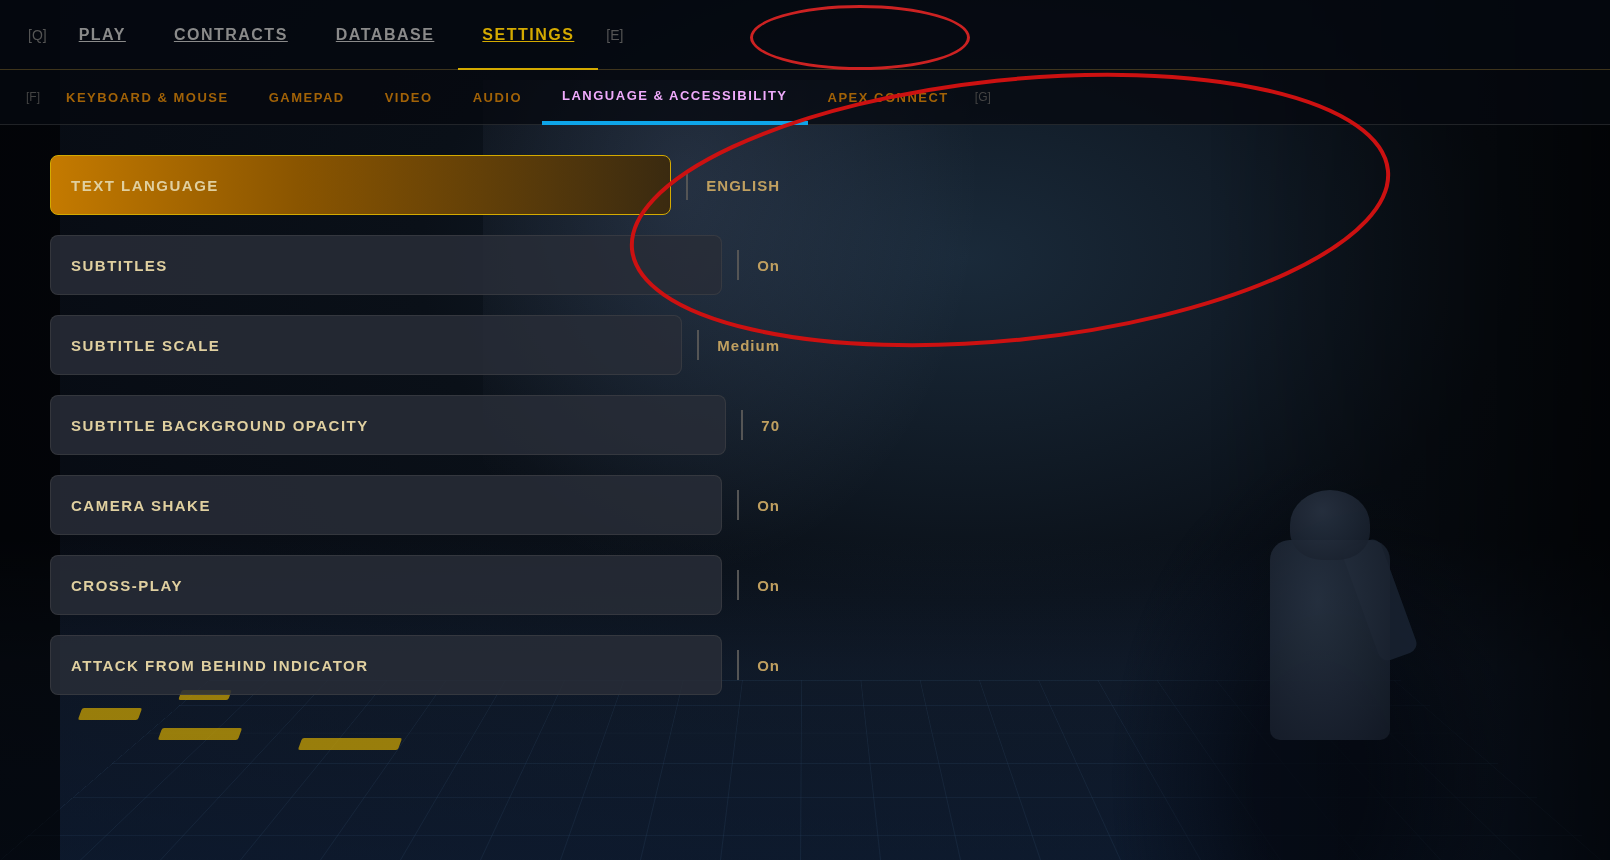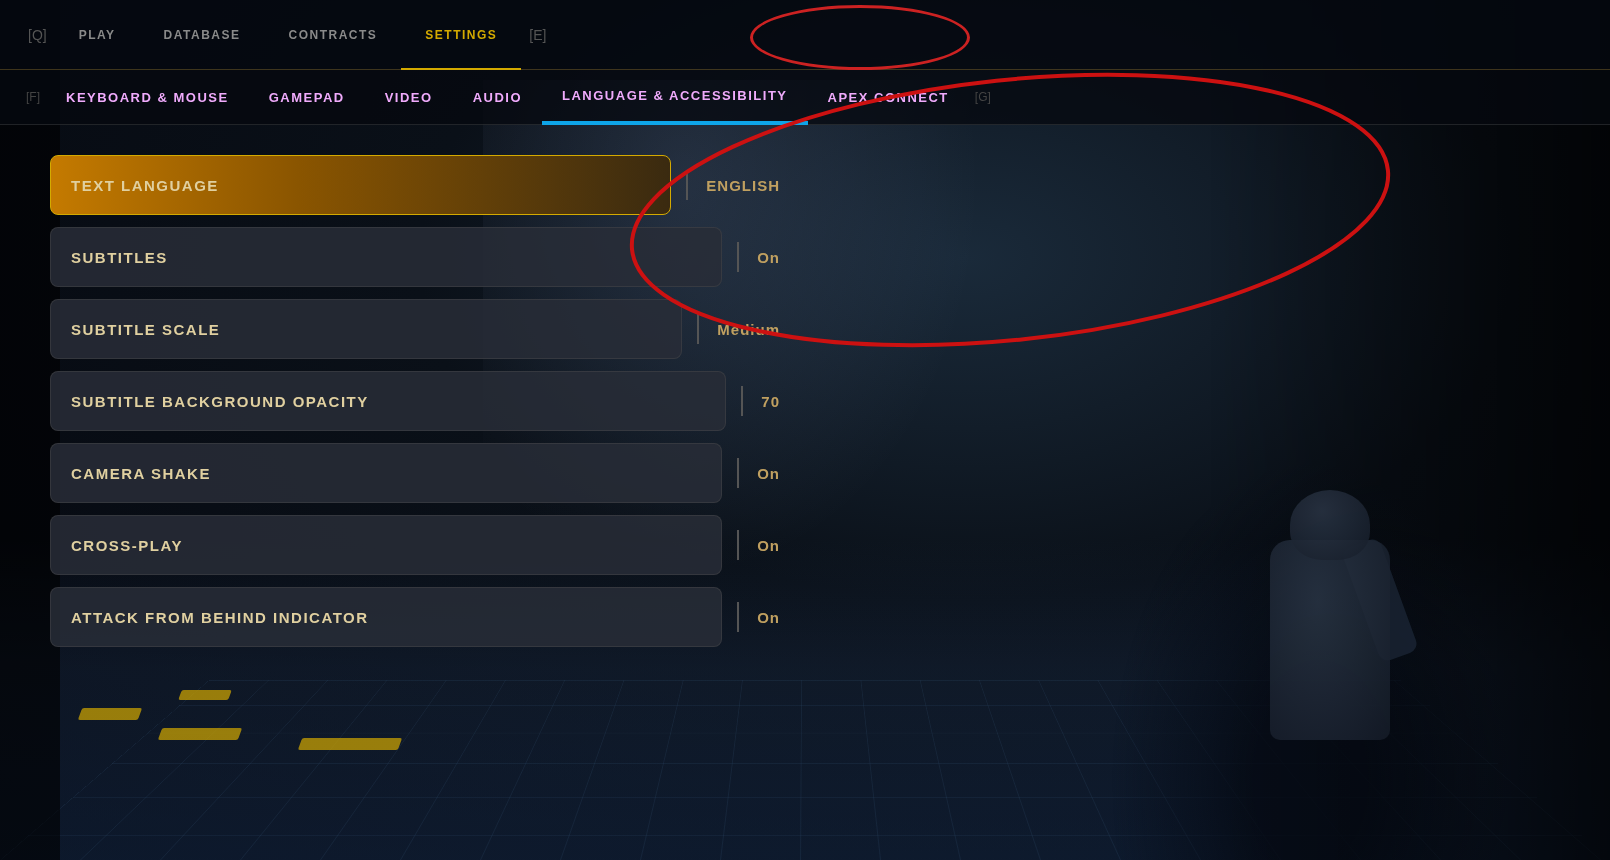--- a/index.html
+++ b/index.html
@@ -172,27 +172,28 @@
       background: rgba(5,8,15,0.85);
       padding: 0 20px;
     }
 
     .nav-item {
       padding: 0 24px;
       height: 70px;
       display: flex;
       align-items: center;
       cursor: pointer;
-      font-size: 12px;
+      font-size: 16px;
       font-weight: bold;
       letter-spacing: 1.5px;
       color: #8a8a8a;
       text-transform: uppercase;
       transition: color 0.2s;
       position: relative;
+      text-decoration: underline;
     }
 
     .nav-item.active {
       color: #d4aa00;
     }
 
     .nav-item.active::after {
       content: '';
       position: absolute;
       bottom: 0;
@@ -220,21 +221,21 @@
 
     .sub-nav-item {
       padding: 0 20px;
       height: 55px;
       display: flex;
       align-items: center;
       cursor: pointer;
       font-size: 13px;
       font-weight: bold;
       letter-spacing: 1.5px;
-      color: #f0abfc;
+      color: #a16207;
       text-transform: uppercase;
     }
 
     .sub-nav-item.active {
       color: #f0abfc;
       border-bottom: 4px solid #0ea5e9;
     }
 
     .sub-bracket {
       color: #444;
@@ -245,21 +246,21 @@
     
     .settings-content {
       padding: 30px 50px;
       max-width: 850px;
     }
 
     
     .setting-row {
       display: flex;
       align-items: center;
-      margin-bottom: 12px;
+      margin-bottom: 20px;
       height: 60px;
     }
 
     .setting-label {
       width: 720px;
       height: 60px;
       display: flex;
       align-items: center;
       border-radius: 8px;
       padding: 0 20px;
@@ -344,22 +345,22 @@
 <div class="dark-left"></div>
 <div class="dark-right"></div>
 
 <div class="ui-container">
 
   <div class="red-circle-settings"></div>
 
   <nav class="top-nav">
     <span class="nav-bracket">[Q]</span>
     <div class="nav-item">PLAY</div>
+    <div class="nav-item">CONTRACTS</div>
     <div class="nav-item">DATABASE</div>
-    <div class="nav-item">CONTRACTS</div>
     <div class="nav-item active">SETTINGS</div>
     <span class="nav-bracket">[E]</span>
   </nav>
 
   <nav class="sub-nav">
     <span class="sub-bracket">[F]</span>
     <div class="sub-nav-item">KEYBOARD &amp; MOUSE</div>
     <div class="sub-nav-item">GAMEPAD</div>
     <div class="sub-nav-item">VIDEO</div>
     <div class="sub-nav-item">AUDIO</div>

